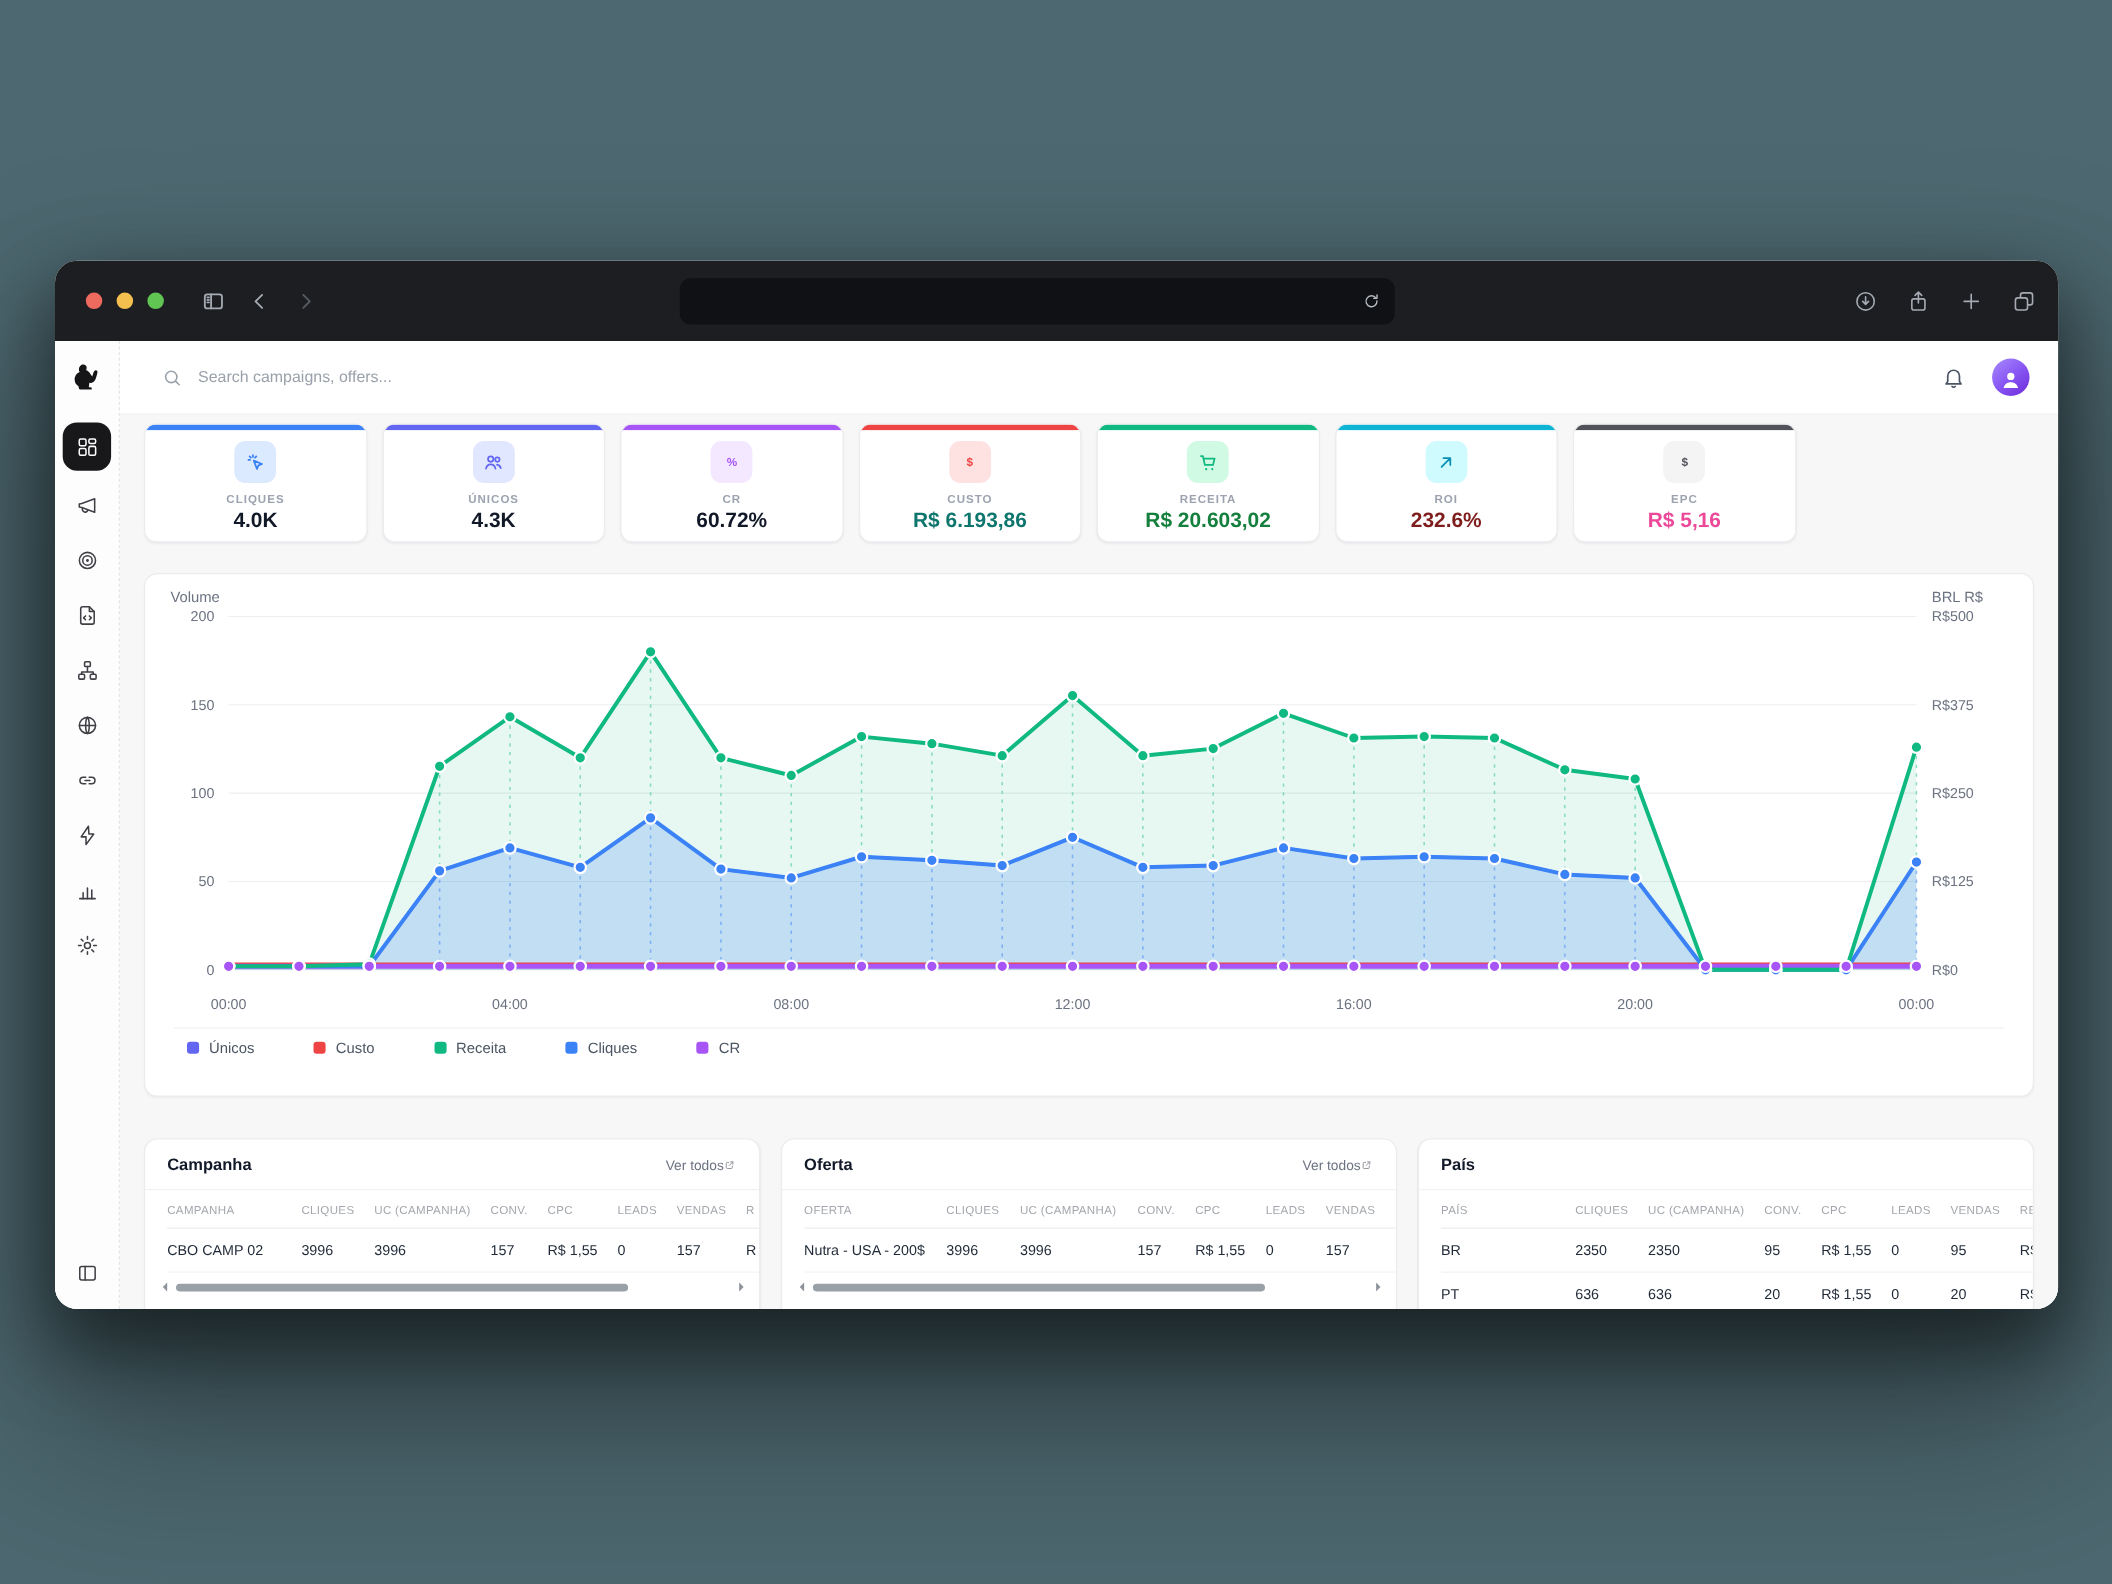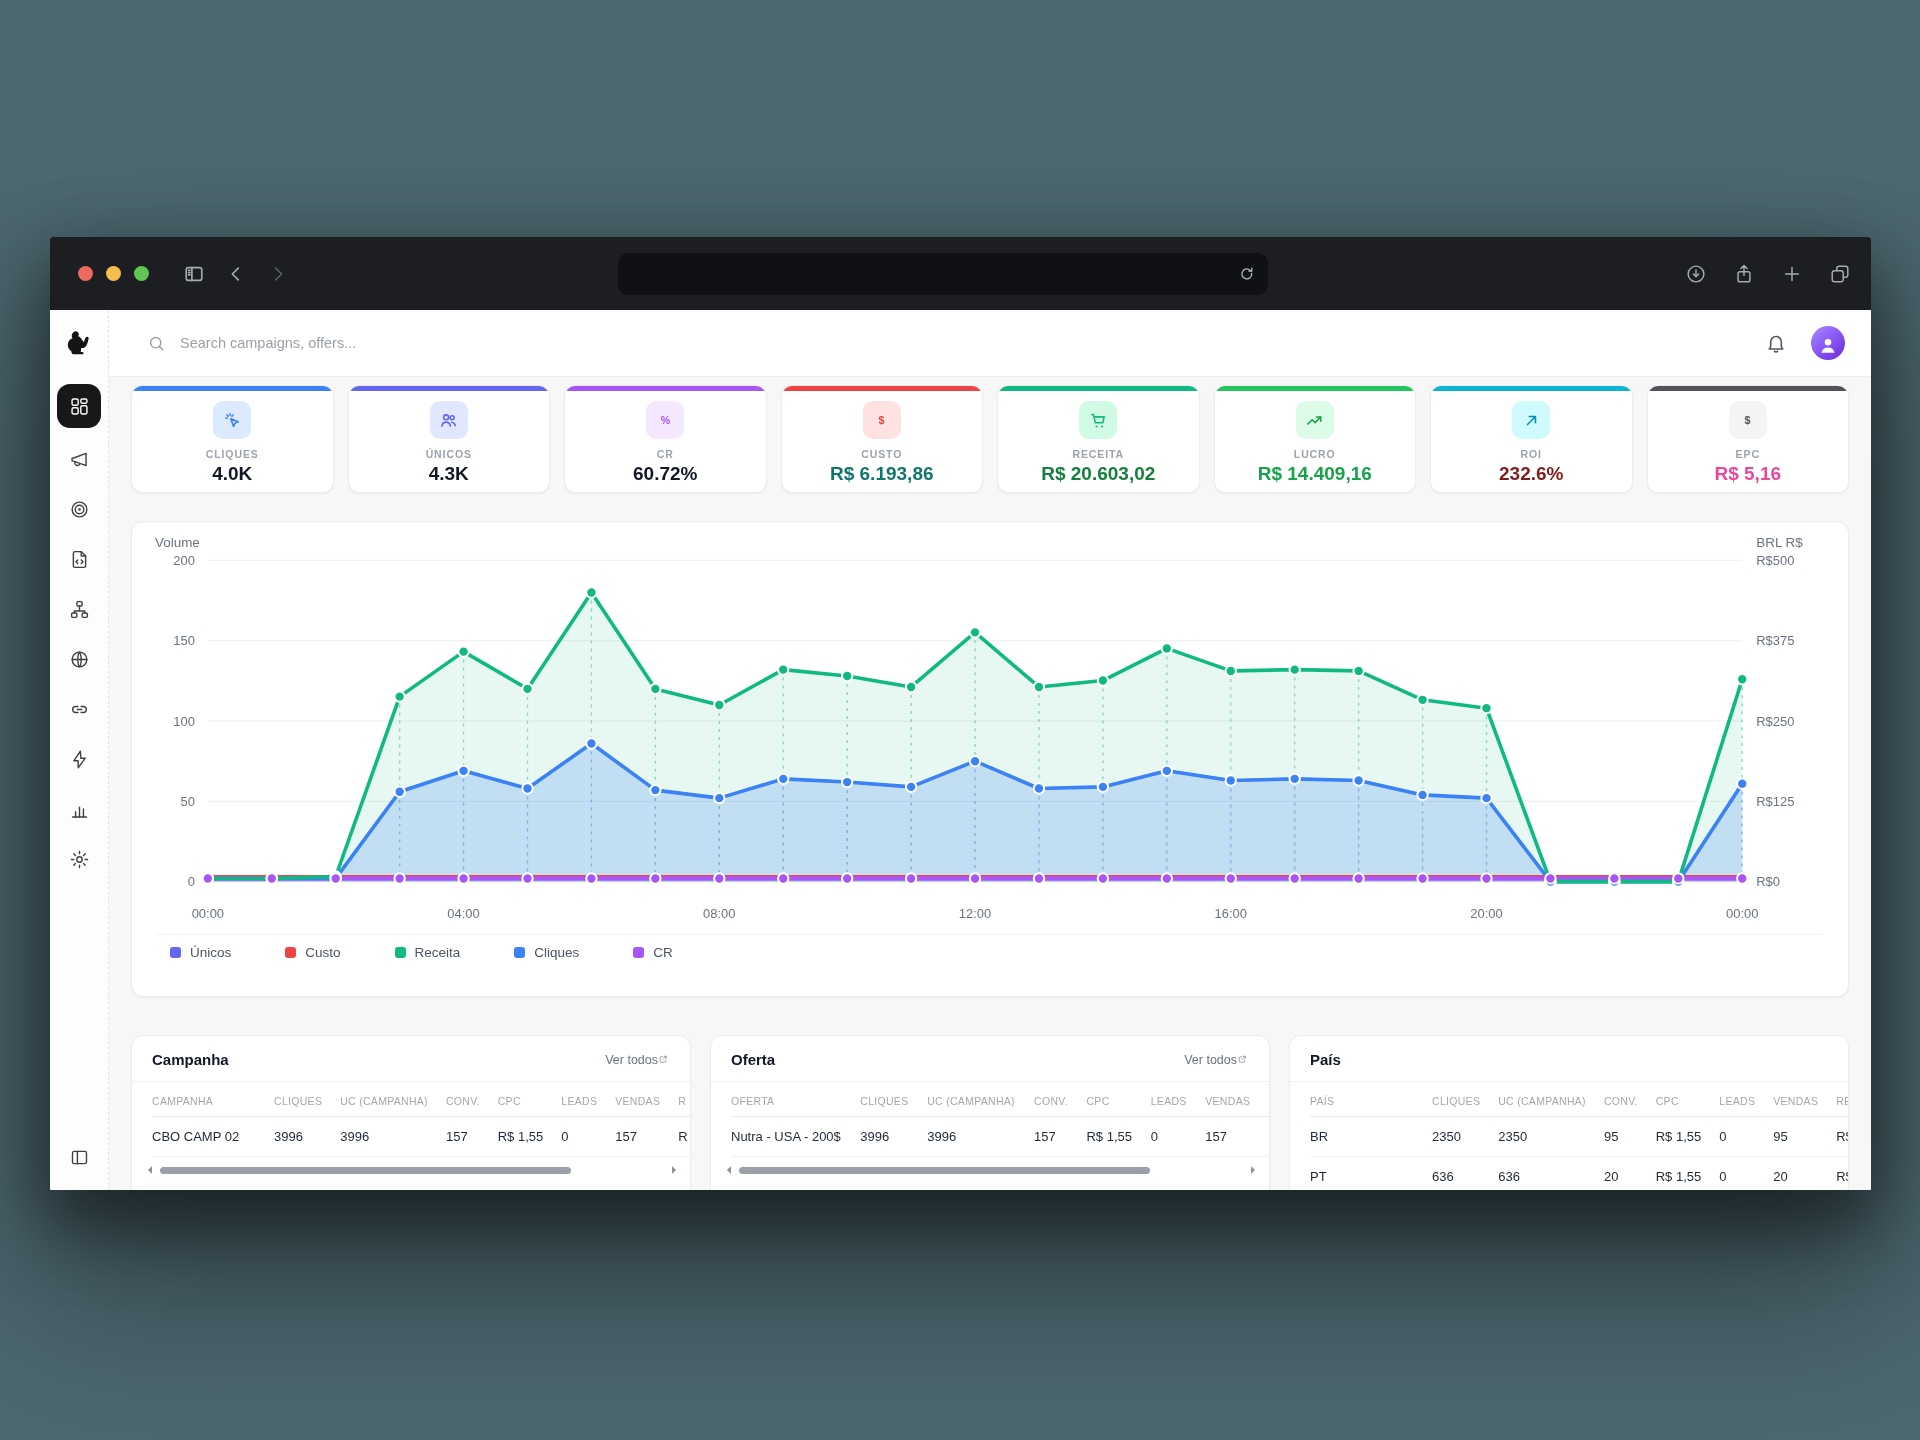--- a/index.html
+++ b/index.html
@@ -1,17 +1,17 @@
 <!DOCTYPE html>
 <html><head>
 <meta charset="utf-8">
 <style>
   html,body{margin:0;padding:0}
   body{width:1920px;height:1440px;background:#4d6870;font-family:"Liberation Sans",sans-serif;position:relative;overflow:hidden}
-  .window{position:absolute;left:50px;top:237px;width:1821px;height:953px;border-radius:2px;background:#fff;overflow:hidden;
+  .window{position:absolute;left:50px;top:237px;width:1821px;height:953px;border-radius:20px;background:#fff;overflow:hidden;
           box-shadow:0 30px 70px 6px rgba(0,0,0,.5),0 90px 160px 20px rgba(0,0,0,.35)}
   
   .titlebar{height:73px;background:#1c1e22;position:relative;display:flex;align-items:center}
   .tl-group{display:flex;gap:13px;margin-left:28px}
   .tl{width:15px;height:15px;border-radius:50%;border:0;padding:0;cursor:pointer}
   .tb-left{display:flex;align-items:center;gap:20px;margin-left:34px;color:#a6abb3}
   .ic{display:block}
   .tb-ic{width:22px;height:22px;color:#a6abb3;cursor:pointer}
   .tb-ic.dim{color:#585d64}
   .urlwrap{position:absolute;left:552px;display:flex;align-items:center;gap:16px}
@@ -297,30 +297,20 @@
             <div class="kpi" style="--accent:#10b981">
               <div class="chip" style="background:#d1fae5;color:#10b981">
                 <svg class="ic " viewBox="0 0 24 24" fill="none" stroke="currentColor" stroke-width="2" stroke-linecap="round" stroke-linejoin="round">
                   <circle cx="9.5" cy="19.6" r="1.3" fill="currentColor" stroke="none"></circle>
                   <circle cx="16.5" cy="19.6" r="1.3" fill="currentColor" stroke="none"></circle>
                   <path d="M3.5 4.5h2.2l2.3 10.3h9.3l1.9-7.4H6.4"></path>
                 </svg>
               </div>
               <div class="kpi-label">RECEITA</div>
               <div class="kpi-value" style="color:#15803d">R$ 20.603,02</div>
-            </div>
-            <div class="kpi" style="--accent:#22c55e">
-              <div class="chip" style="background:#dcfce7;color:#16a34a">
-                <svg class="ic " viewBox="0 0 24 24" fill="none" stroke="currentColor" stroke-width="2" stroke-linecap="round" stroke-linejoin="round">
-                  <path d="M3.5 16.5l5.5-5.5 3.7 3.7 7.1-7.1"></path>
-                  <path d="M14.5 7.6h5.3v5.3"></path>
-                </svg>
-              </div>
-              <div class="kpi-label">LUCRO</div>
-              <div class="kpi-value" style="color:#16a34a">R$ 14.409,16</div>
             </div>
             <div class="kpi" style="--accent:#0eb4d4">
               <div class="chip" style="background:#cffafe;color:#0891b2">
                 <svg class="ic " viewBox="0 0 24 24" fill="none" stroke="currentColor" stroke-width="2" stroke-linecap="round" stroke-linejoin="round">
                   <path d="M7 17L17 7M9.2 7H17v7.8"></path>
                 </svg>
               </div>
               <div class="kpi-label">ROI</div>
               <div class="kpi-value" style="color:#7f1d1d">232.6%</div>
             </div>

